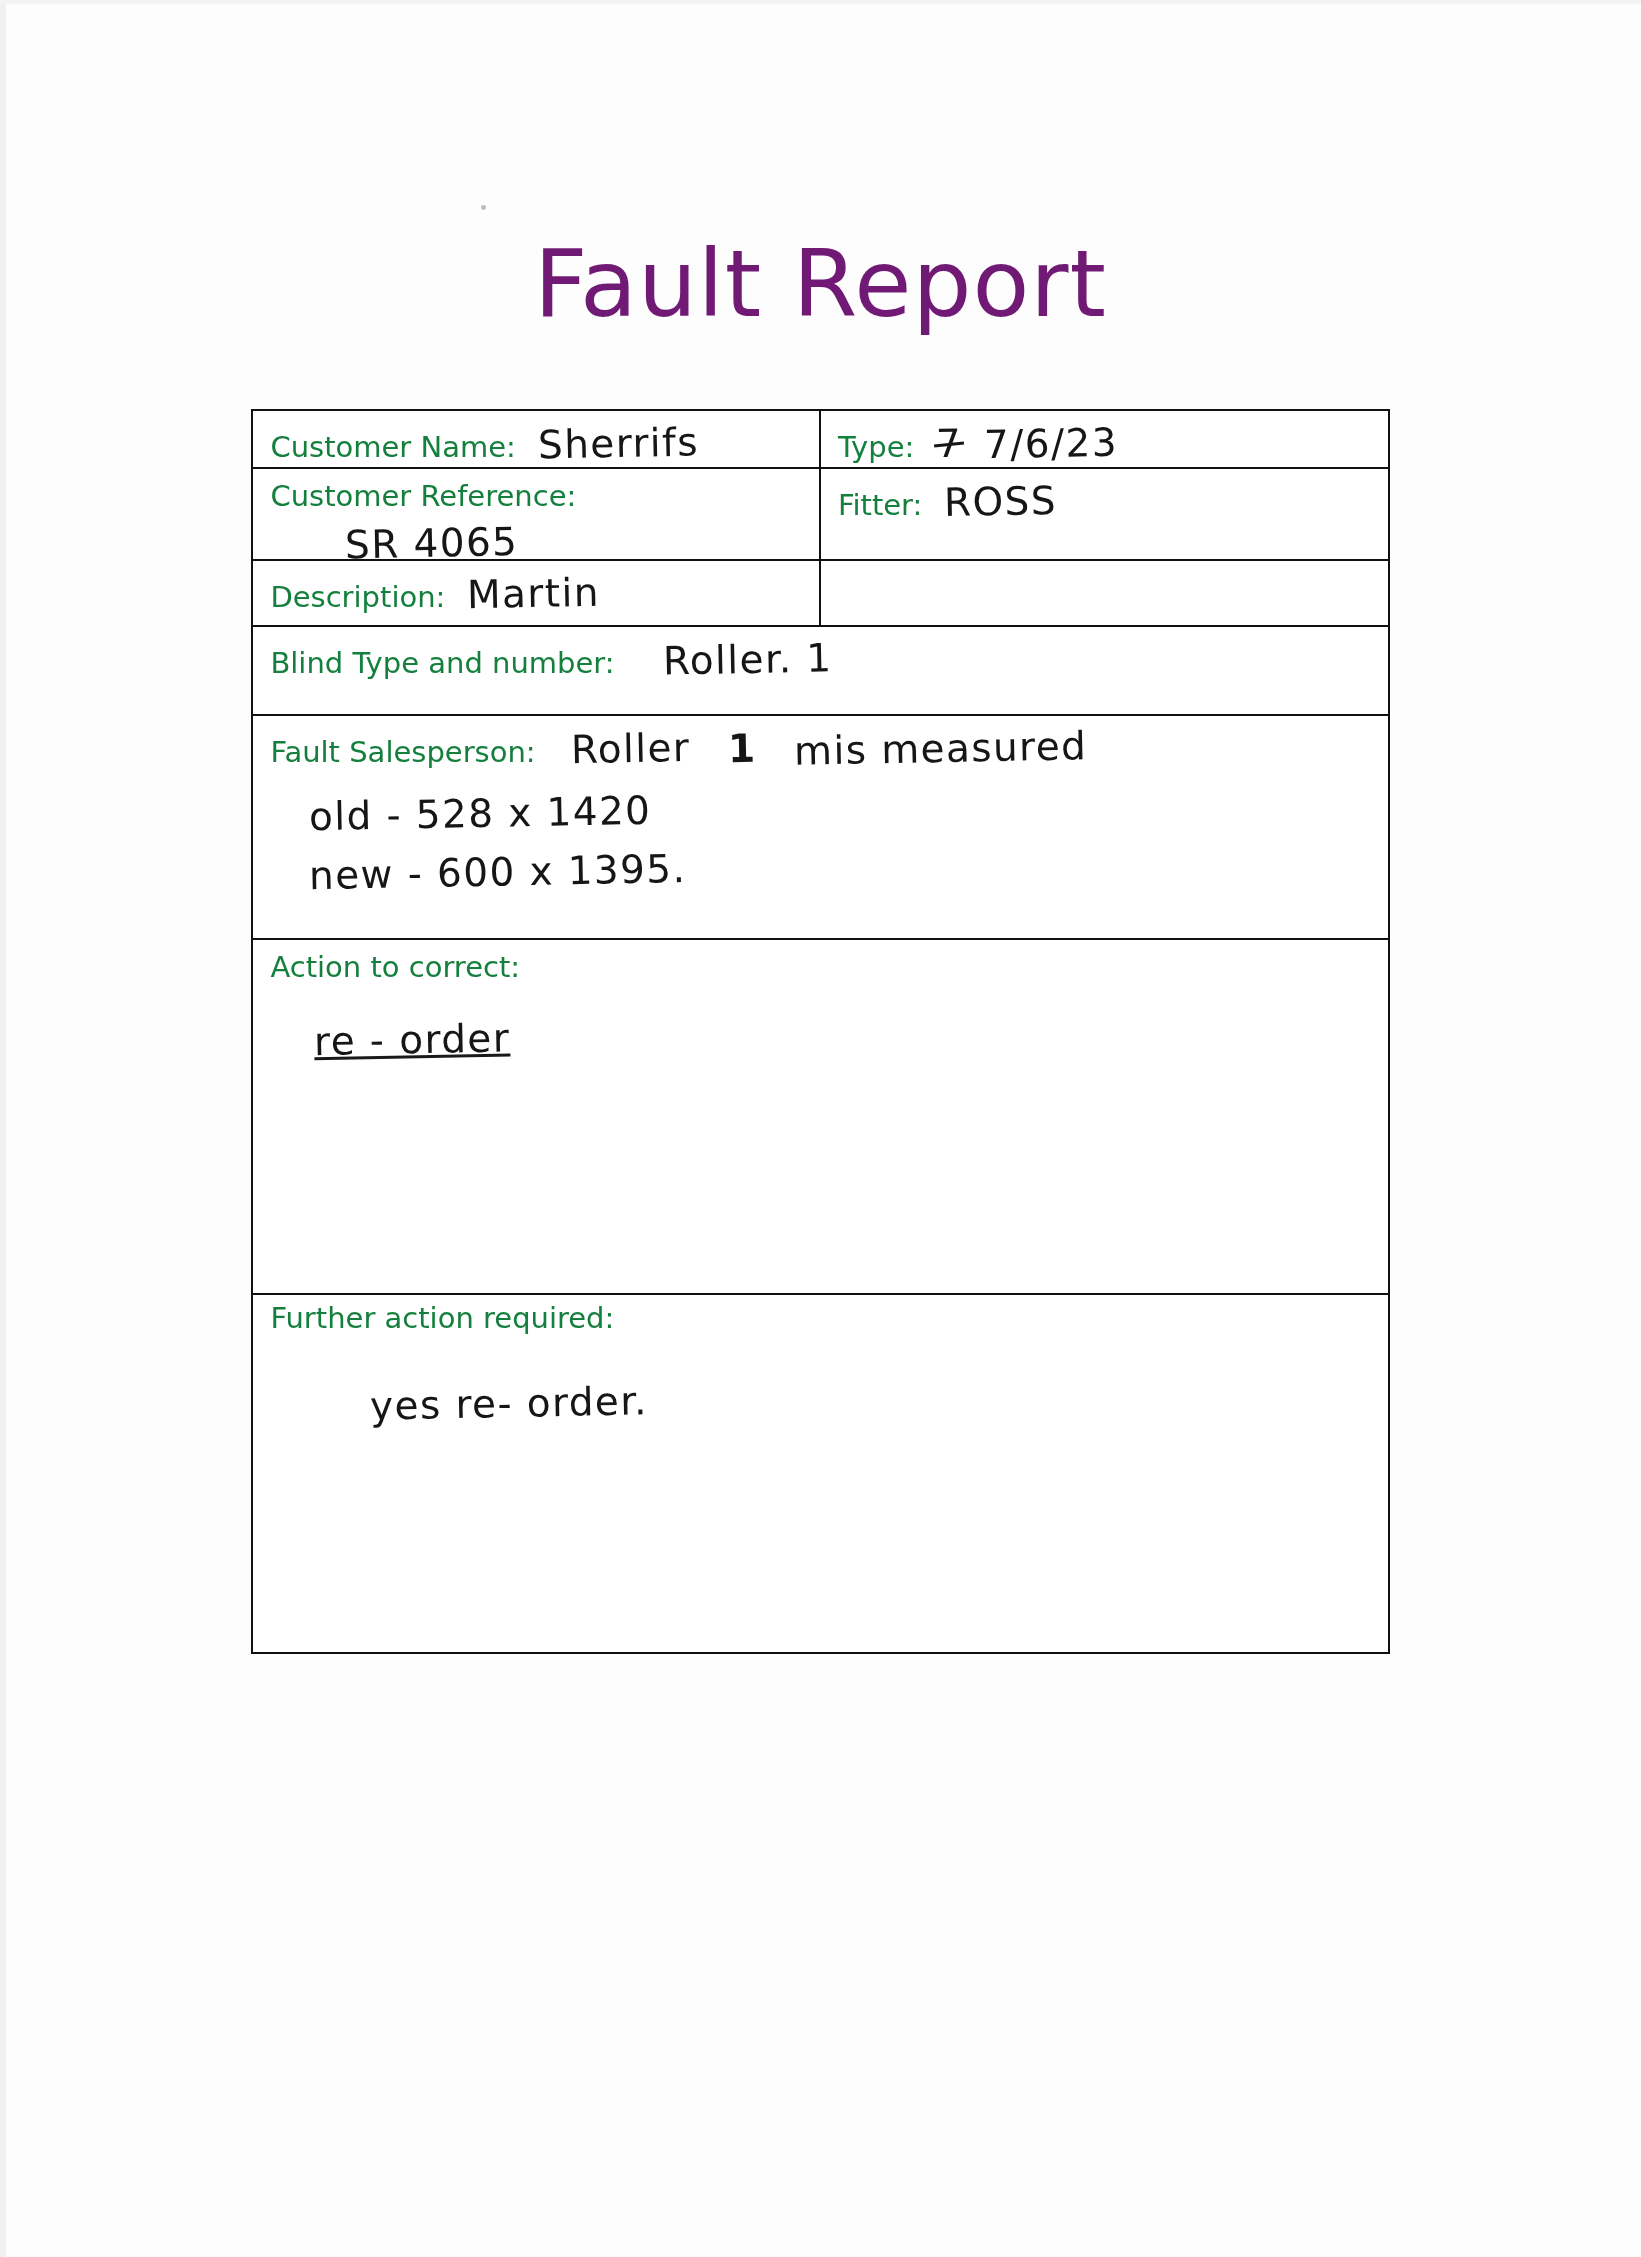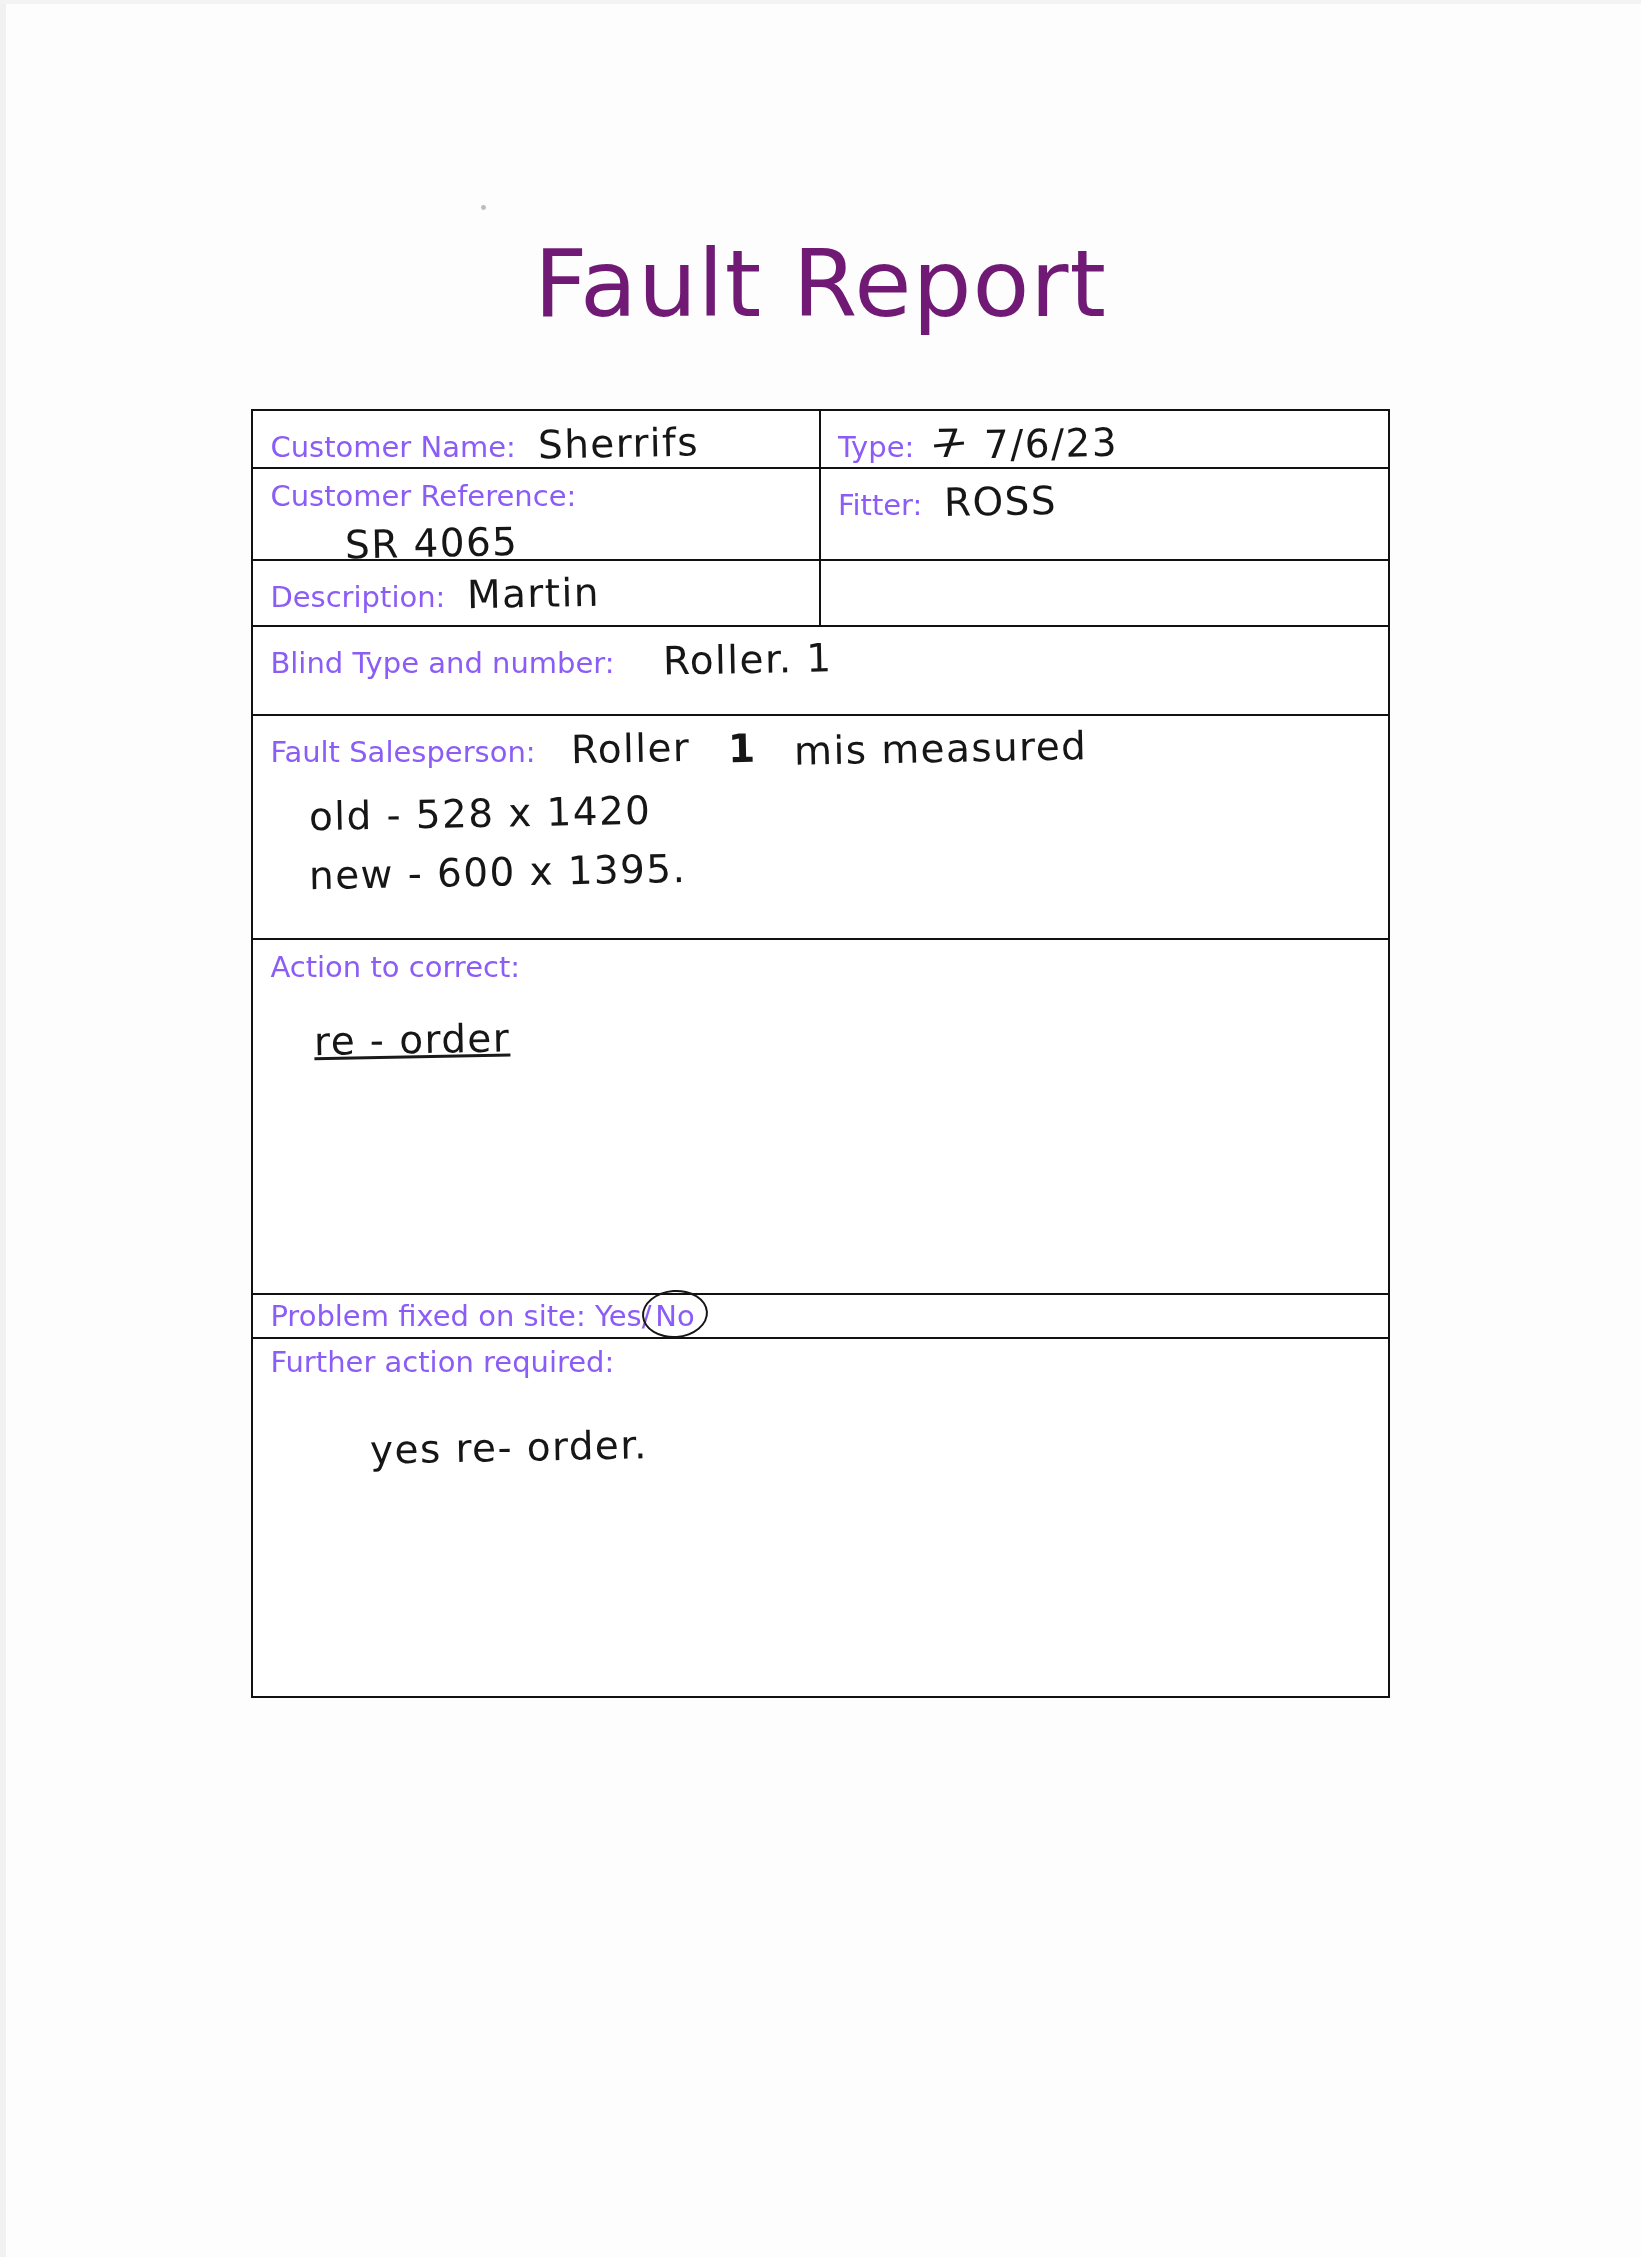--- a/index.html
+++ b/index.html
@@ -69,21 +69,21 @@
   .cell {
     position: relative;
     box-sizing: border-box;
     padding: 9.7px 13.5px 9.7px 17.4px;
   }
   .cell.divider { border-right: 2.9px solid #111; }
 
   .label {
     font-size: 29px;
     font-family: "DejaVu Sans", sans-serif;
-    color: #8b5cf6;
+    color: #15803d;
     white-space: nowrap;
     display: inline-block;
     vertical-align: baseline;
   }
 
   
   .hand {
     font-family: "DejaVu Sans", sans-serif;
     color: #161616;
     font-size: 35px;
@@ -229,25 +229,20 @@
       </div>
     </div>
 
     <div class="row h-action">
       <div class="cell" style="width:100%;">
         <span class="label">Action to correct:</span>
         <span class="hand big action-hand">re - order</span>
       </div>
     </div>
 
-    <div class="row h-fixed">
-      <div class="cell" style="width:100%;padding-top:3.9px;padding-bottom:3.9px;">
-        <span class="label">Problem fixed on site: Yes/</span><span class="circle-no"><span class="label">No</span><span class="ring"></span></span>
-      </div>
-    </div>
 
     <div class="row h-further">
       <div class="cell" style="width:100%;padding-top:5.8px;">
         <span class="label">Further action required:</span>
         <span class="hand big further-hand">yes  re- order.</span>
       </div>
     </div>
 
   </div>
 </div>

